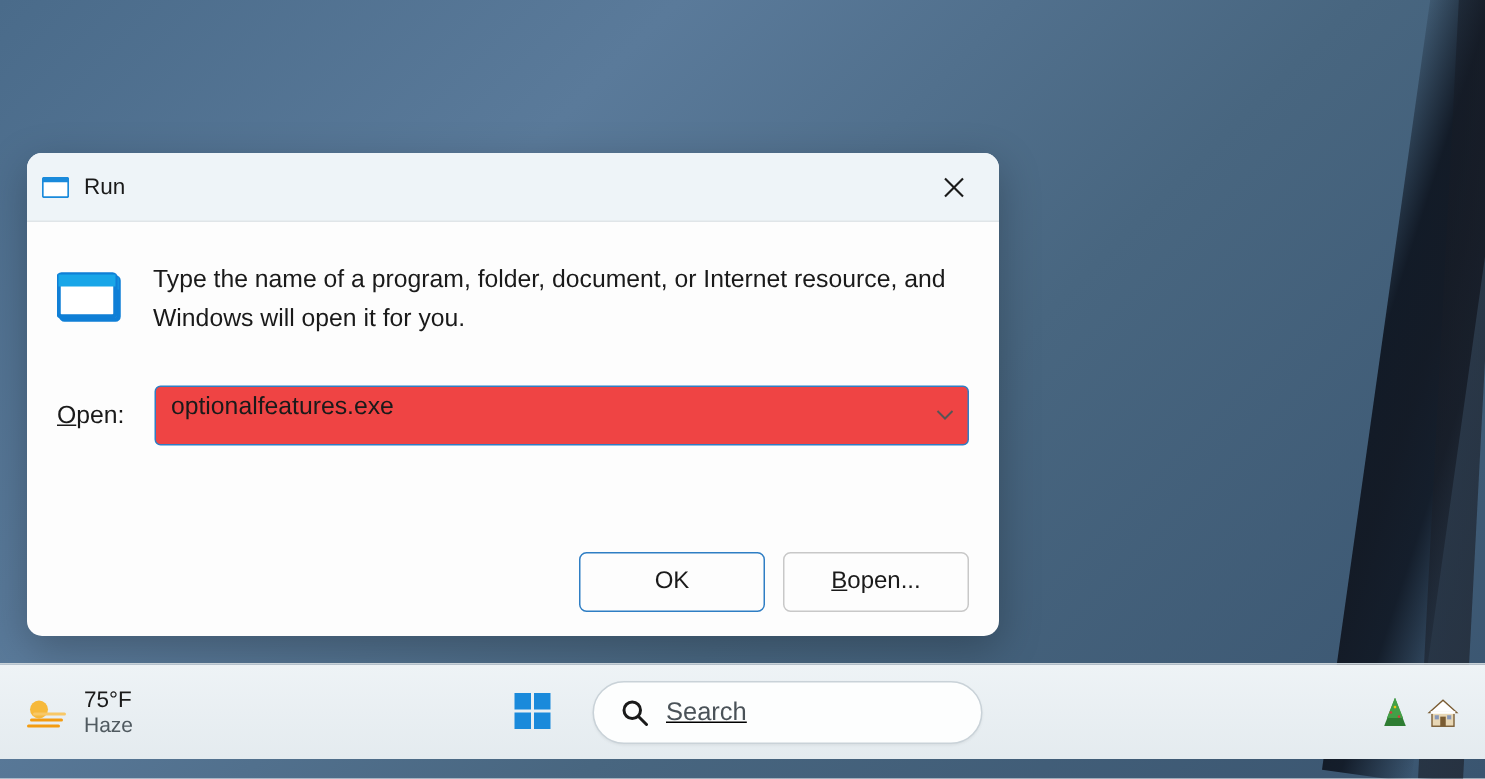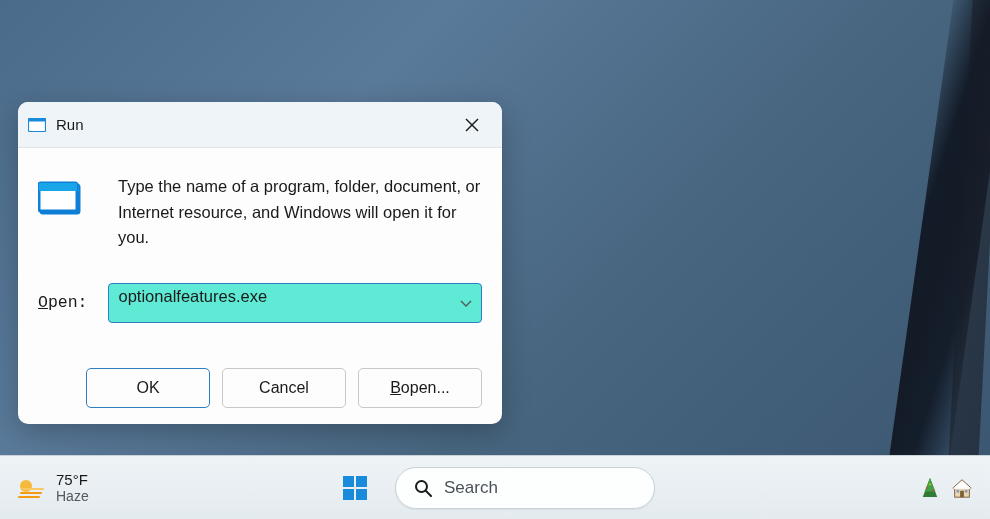--- a/index.html
+++ b/index.html
@@ -27,21 +27,21 @@
       height: 560px;
       background: linear-gradient(95deg, rgba(20,25,35,0.5), rgba(30,35,45,0.7));
       transform: rotate(3deg);
     }
 
     
     .run-dialog {
       position: absolute;
       left: 18px;
       top: 102px;
-      width: 484px;
+      width: 648px;
       height: 322px;
       background: #fdfdfd;
       border-radius: 10px;
       box-shadow: 0 8px 28px rgba(0,0,0,0.25);
       overflow: hidden;
     }
     .titlebar {
       height: 46px;
       background: #eef4f8;
       display: flex;
@@ -69,59 +69,58 @@
       border-radius: 6px;
       cursor: pointer;
     }
 
     .dialog-body {
       padding: 26px 20px 20px 20px;
     }
     .desc-row {
       display: flex;
       align-items: flex-start;
-      gap: 36px;
+      gap: 20px;
       margin-bottom: 32px;
     }
     .run-icon-large {
       width: 44px; height: 40px;
       flex-shrink: 0;
       margin-top: 4px;
     }
     .desc-text {
       font-size: 16.5px;
       line-height: 1.55;
       color: #1a1a1a;
     }
     .open-row {
       display: flex;
       align-items: center;
       gap: 20px;
     }
     .open-label {
       font-size: 16.5px;
       color: #1a1a1a;
-      font-family: Liberation Mono, monospace;
     }
     .open-label .ul { text-decoration: underline; }
     .combo {
       flex: 1;
       position: relative;
     }
     .combo input {
       width: 100%;
       height: 40px;
       border: 1.5px solid #2f7ec4;
       border-radius: 4px;
       padding: 0 34px 12px 10px;
       font-size: 16.5px;
       color: #1a1a1a;
       font-family: inherit;
       outline: none;
-      background: #5eead4;
+      background: #ef4444;
     }
     .combo .chev {
       position: absolute;
       right: 10px;
       top: 50%;
       transform: translateY(-50%);
       pointer-events: none;
     }
     .button-row {
       position: absolute;
@@ -145,21 +144,21 @@
       font-family: inherit;
     }
     .btn.default {
       border: 1.5px solid #2f7ec4;
     }
     .btn .ul { text-decoration: underline; }
 
     
     .taskbar {
       position: absolute;
-      left: 0; bottom: 0;
+      left: 0; bottom: 13px;
       width: 100%;
       height: 64px;
       background: linear-gradient(180deg, #eef3f6 0%, #e4ebef 100%);
       border-top: 1px solid #c9d2d8;
       display: flex;
       align-items: center;
       padding: 0 16px;
     }
     .weather {
       display: flex;
@@ -172,22 +171,23 @@
     }
     .weather-text { display: flex; flex-direction: column; line-height: 1.15; }
     .weather-temp { font-size: 15px; color: #1a1a1a; }
     .weather-cond { font-size: 14px; color: #505a60; text-align: right; }
 
     .taskbar-center {
       position: absolute;
       left: 50%;
       transform: translateX(-50%);
       display: flex;
-      align-items: center;
+      align-items: flex-start;
       gap: 20px;
+      text-decoration: underline;
     }
     .start-btn {
       width: 40px; height: 40px;
       display: flex;
       align-items: center;
       justify-content: center;
       border-radius: 6px;
       cursor: pointer;
     }
     .search-pill {
@@ -263,21 +263,20 @@
           <svg viewBox="0 0 12 8" width="12" height="8">
               <polyline points="1,1 6,6 11,1" fill="none" stroke="#555" stroke-width="1.3"></polyline>
             </svg>
         </span>
       </div>
     </div>
   </div>
 
   <div class="button-row">
     <button class="btn default">OK</button>
-    <button class="btn">Cancel</button>
     <button class="btn">
         <span class="ul">B</span>
         <span>open...</span>
       </button>
   </div>
 </div>
 
 <div class="taskbar">
   <div class="weather">
     <span class="weather-icon">

